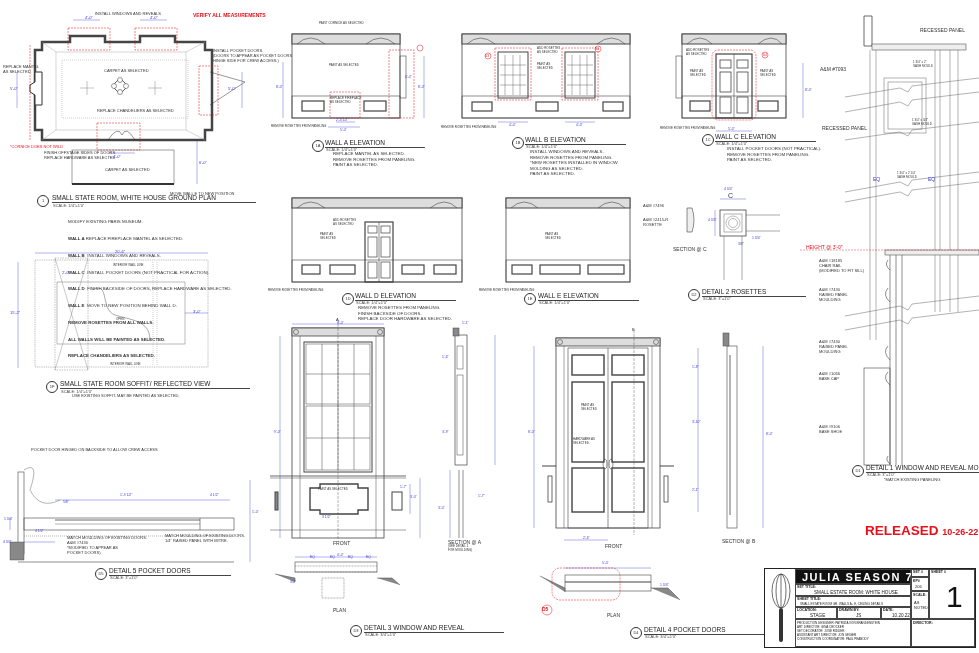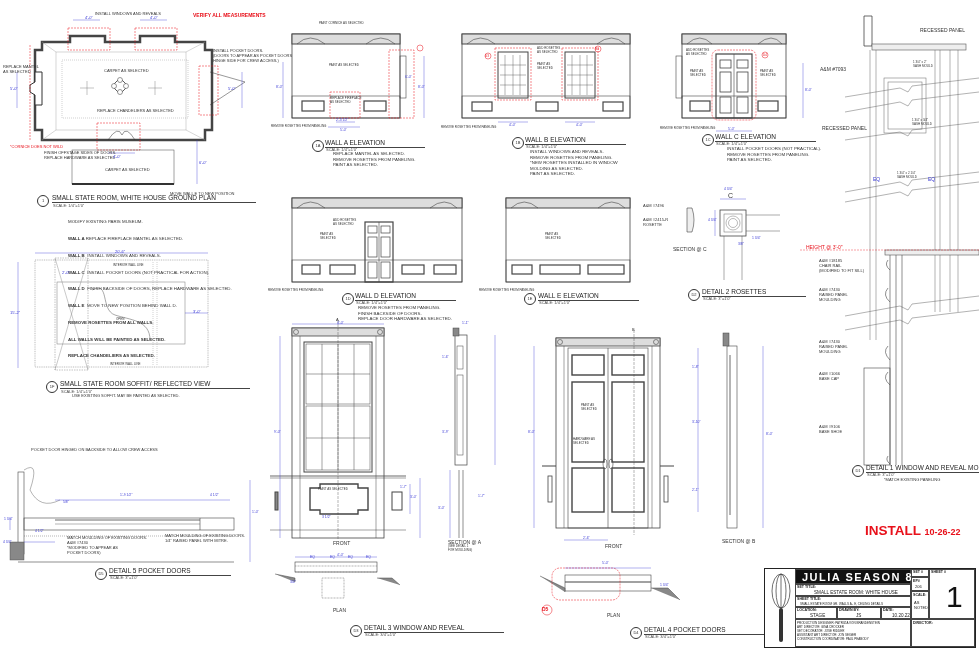--- a/index.html
+++ b/index.html
@@ -576,31 +576,31 @@
 A&amp;M #7430
 *MODIFIED TO APPEAR AS
 POCKET DOORS)</div>
   <div class="t" style="left:165px;top:533px;white-space:pre;">MATCH MOULDING OF EXISTING DOORS.
 1/4" RAISED PANEL WITH MITRE.</div>
   <div class="bubble" style="left:95px;top:568px;">D5</div>
   <div class="title" style="left:109px;top:567px;">DETAIL 5 POCKET DOORS</div>
   <div class="scale" style="left:110px;top:575px;">SCALE: 3"=1'0"</div>
 </div>
 
-<div class="released"><span style="font-size:13.5px;">INSTALL</span> <span>10-26-22</span></div>
+<div class="released"><span style="font-size:13.5px;">RELEASED</span> <span>10-26-22</span></div>
 
 <div class="tb">
   <svg width="28" height="76" style="left:2px;top:2px;">
     <ellipse cx="14" cy="20" rx="9" ry="17" fill="none" stroke="#333" stroke-width="0.7"></ellipse>
     <ellipse cx="14" cy="20" rx="5" ry="17" fill="none" stroke="#333" stroke-width="0.7"></ellipse>
     <line x1="14" y1="3" x2="14" y2="37" stroke="#333" stroke-width="0.7"></line>
     <rect x="12" y="37" width="4" height="34" rx="2" fill="#333"></rect>
   </svg>
   <div class="cell" style="left:30px;top:0;width:116px;height:15px;background:#111;">
-    <div style="position:absolute;left:6px;top:1px;color:#fff;font-size:11px;font-weight:bold;letter-spacing:1.5px;white-space:nowrap;">JULIA  SEASON 8</div>
+    <div style="position:absolute;left:6px;top:1px;color:#fff;font-size:11px;font-weight:bold;letter-spacing:1.5px;white-space:nowrap;">JULIA  SEASON 7</div>
   </div>
   <div class="cell" style="left:30px;top:15px;width:116px;height:12px;">
     <div class="lbl" style="left:1px;top:0;">SET TITLE:</div>
     <div class="val" style="left:18px;top:5px;">SMALL ESTATE ROOM: WHITE HOUSE</div>
   </div>
   <div class="cell" style="left:30px;top:27px;width:116px;height:11px;">
     <div class="lbl" style="left:1px;top:0;">SHEET TITLE:</div>
     <div class="val" style="left:4px;top:5px;font-size:3px;">SMALL ESTATE ROOM GR. WALLS A - E, CEILING DETAILS</div>
   </div>
   <div class="cell" style="left:30px;top:38px;width:42px;height:12px;">

